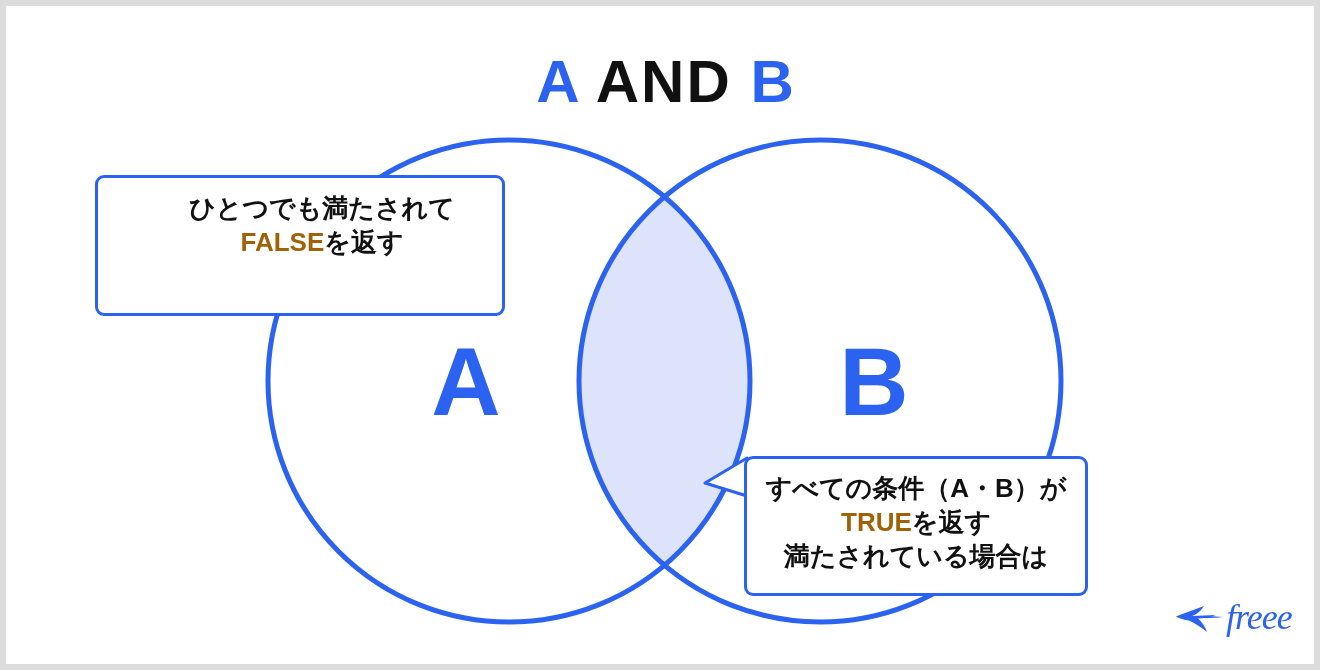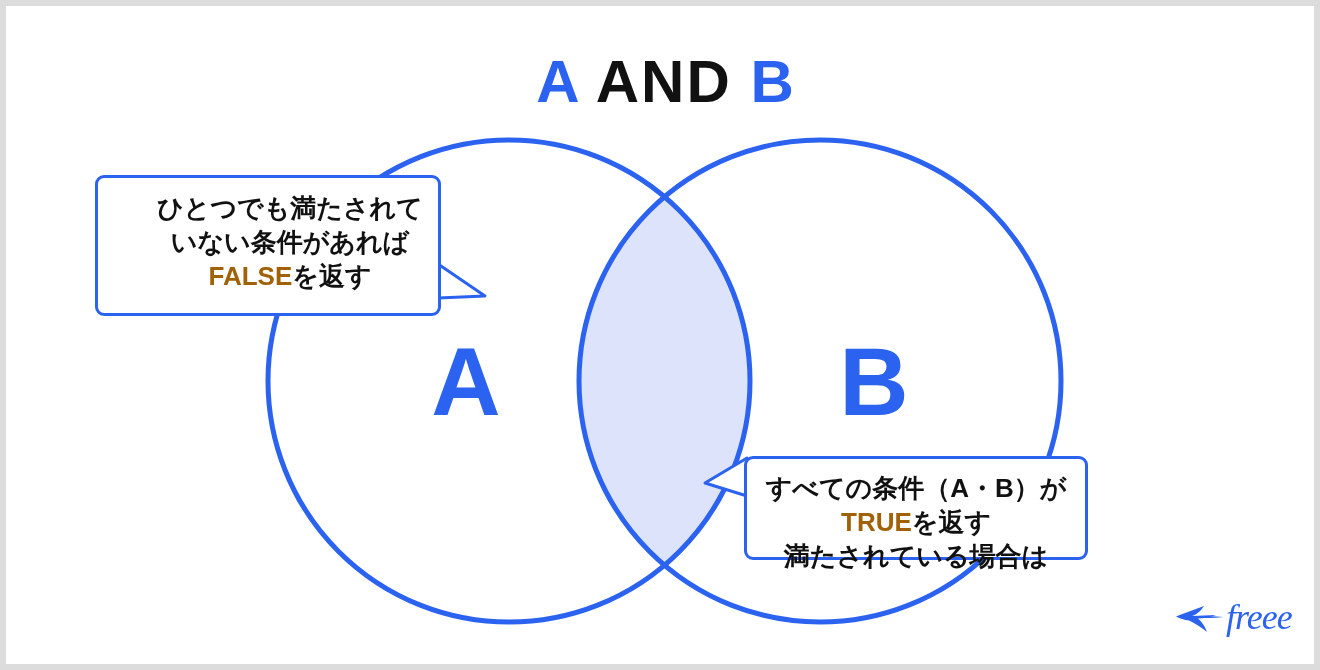--- a/index.html
+++ b/index.html
@@ -71,31 +71,31 @@
     color: #111111;
     font-weight: bold;
     line-height: 1.30;
     z-index: 5;
   }
   .callout .blue { color: #a16207; }
 
   #callout-false {
     left: 89px;
     top: 169px;
-    width: 346px;
+    width: 410px;
     height: 141px;
     font-size: 26px;
     padding-top: 14px;
     padding-left: 44px;
   }
   #callout-true {
     left: 738px;
     top: 450px;
     width: 344px;
-    height: 104px;
+    height: 140px;
     font-size: 26px;
     padding-top: 13px;
   }
   .callout-line { white-space: nowrap; }
 
   
   #freee-logo {
     position: absolute;
     left: 1168px;
     top: 583px;
@@ -127,21 +127,20 @@
     <polyline points="741,452 699,477 741,490" fill="#ffffff" stroke="#2b63f0" stroke-width="3" stroke-linejoin="round" stroke-linecap="round"></polyline>
   </svg>
 
   <div id="title"><span class="blue">A</span><span class="black"> AND </span><span class="blue">B</span></div>
 
   <div class="set-label" id="label-a">A</div>
   <div class="set-label" id="label-b">B</div>
 
   <div class="callout" id="callout-false">
     <div class="callout-line">ひとつでも満たされて</div>
-    <div class="callout-line">いない条件があれば</div>
     <div class="callout-line"><span class="blue">FALSE</span><span>を返す</span></div>
   </div>
 
   <div class="callout" id="callout-true">
     <div class="callout-line">すべての条件（A・B）が</div>
     <div class="callout-line"><span class="blue">TRUE</span><span>を返す</span></div>
     <div class="callout-line">満たされている場合は</div>
   </div>
 
   <svg id="freee-logo" viewBox="0 0 130 56">

